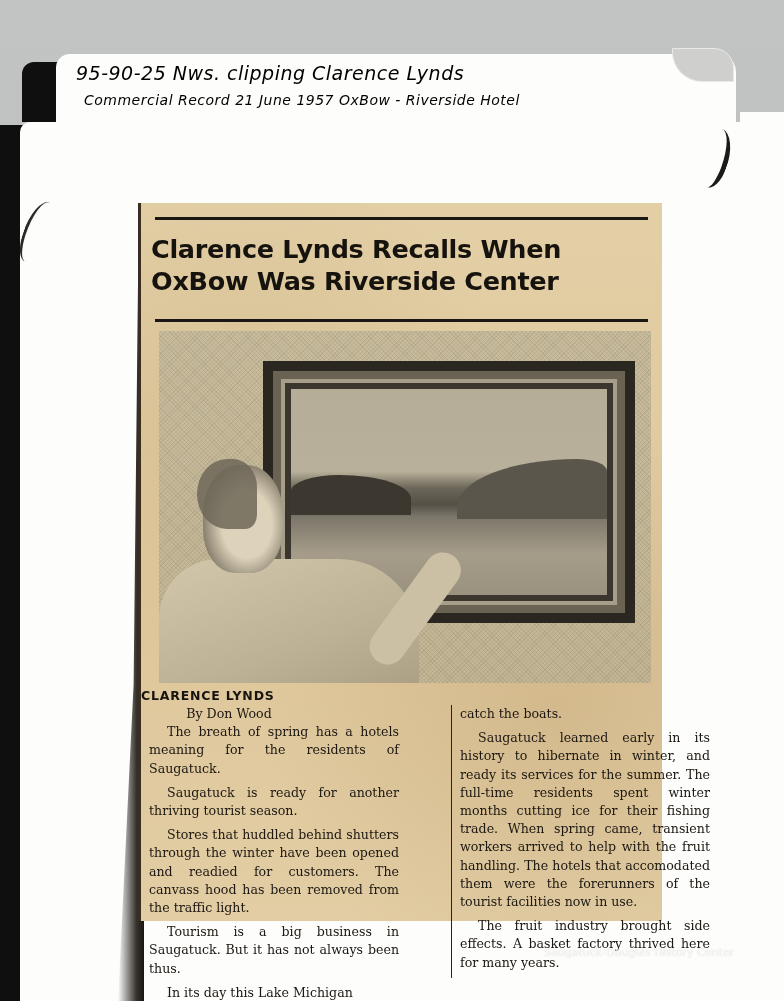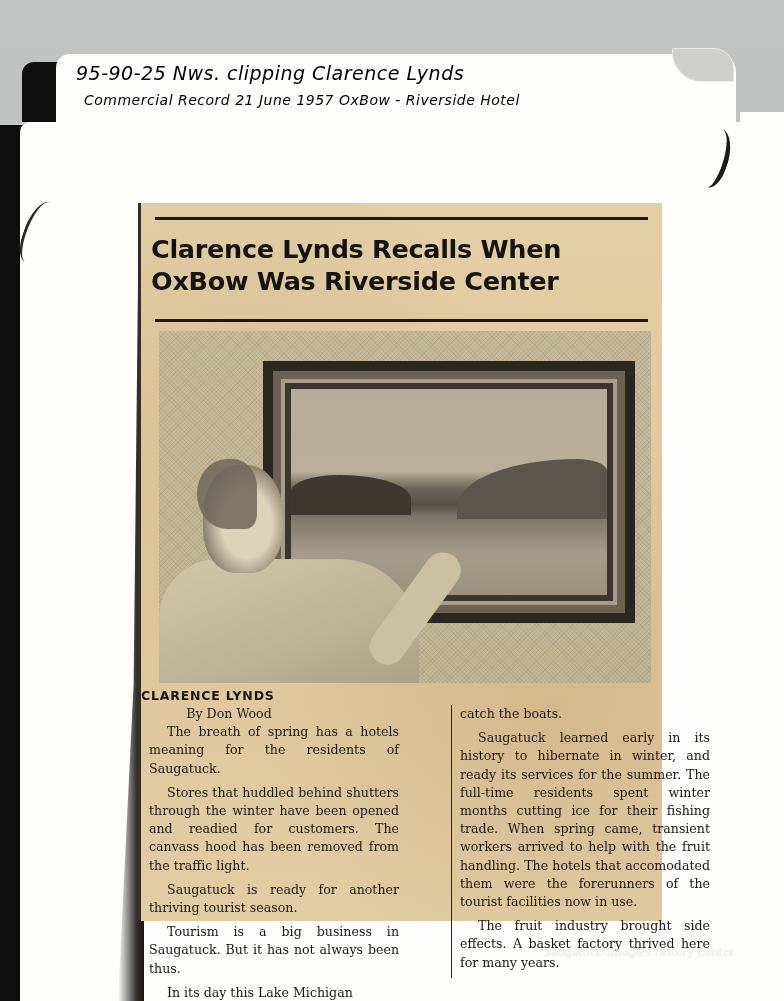--- a/index.html
+++ b/index.html
@@ -199,22 +199,22 @@
     <div class="man-arm"></div>
     <div class="man-head"></div>
     <div class="man-hair"></div>
   </div>
 
   <div class="caption">CLARENCE LYNDS</div>
 
   <div class="col left">
     <p class="byline">By Don Wood</p>
     <p>The breath of spring has a hotels meaning for the residents of Saugatuck.</p>
+    <p>Saugatuck is ready for another thriving tourist season.</p>
     <p>Stores that huddled behind shutters through the winter have been opened and readied for customers. The canvass hood has been removed from the traffic light.</p>
-    <p>Saugatuck is ready for another thriving tourist season.</p>
     <p>Tourism is a big business in Saugatuck. But it has not always been thus.</p>
     <p>In its day this Lake Michigan</p>
   </div>
 
   <div class="col right">
     <p class="cont">catch the boats.</p>
     <p>Saugatuck learned early in its history to hibernate in winter, and ready its services for the summer. The full-time residents spent winter months cutting ice for their fishing trade. When spring came, transient workers arrived to help with the fruit handling. The hotels that accomodated them were the forerunners of the tourist facilities now in use.</p>
     <p>The fruit industry brought side effects. A basket factory thrived here for many years.</p>
   </div>
 </div>

